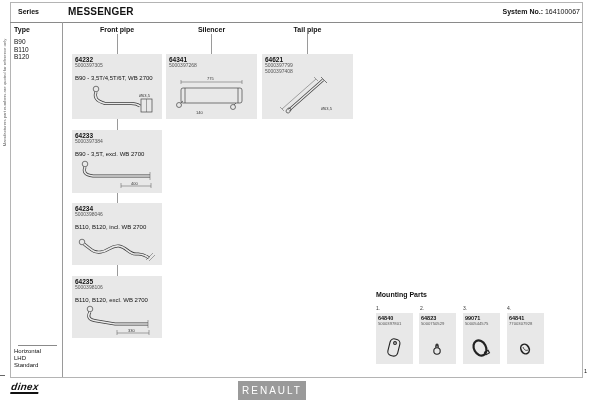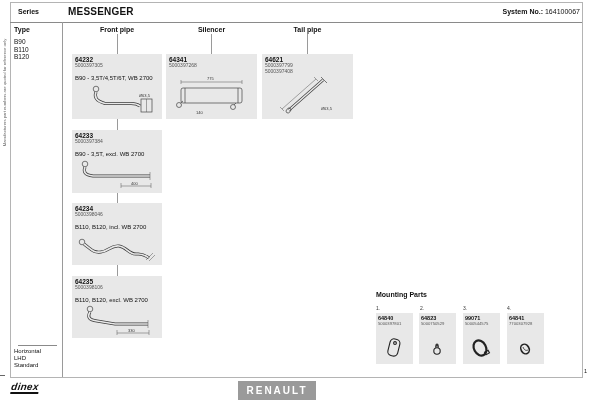--- a/index.html
+++ b/index.html
@@ -29,21 +29,21 @@
   .dimtxt{font-size:4px;fill:#333;font-family:"Liberation Sans",sans-serif;}
   .mp-title{font-size:7px;font-weight:bold;}
   .mp-index{font-size:5px;color:#333;}
   .mp-box{position:absolute;background:#e8e8e8;padding:2px 2px;box-sizing:border-box;width:37px;height:51px;}
   .mp-pn{font-size:5.5px;font-weight:bold;line-height:6px;}
   .mp-ref{font-size:4.2px;color:#555;line-height:5px;}
   .mp-icon{position:absolute;left:4px;top:22px;}
   .icon-stroke{fill:none;stroke:#222;stroke-width:1.1;}
   .cfg{left:14px;top:348px;font-size:6px;line-height:7px;}
   .dinex{left:11px;top:382px;font-size:10px;font-weight:bold;font-style:italic;letter-spacing:.3px;transform:skewX(-8deg);border-bottom:2px double #111;line-height:10px;}
-  .renault{left:238px;top:381px;width:78px;height:19px;background:#9a9a9a;color:#fff;font-size:10px;font-weight:bold;letter-spacing:2px;text-align:center;line-height:20px;}
+  .renault{left:238px;top:381px;width:68px;height:19px;background:#9a9a9a;color:#fff;font-size:10px;font-weight:normal;letter-spacing:2px;text-align:center;line-height:20px;}
   .pagenum{left:584px;top:368px;font-size:5.5px;}
   .disclaimer{left:-62px;top:90px;width:132px;transform:rotate(-90deg);font-size:4.2px;color:#666;text-align:center;}
   .fold{left:0;top:375px;width:5px;height:1px;background:#666;}
 </style>
 </head>
 <body>
 
 <div class="page">
 
   <div class="abs disclaimer">Manufacturers part numbers are quoted for reference only</div>

